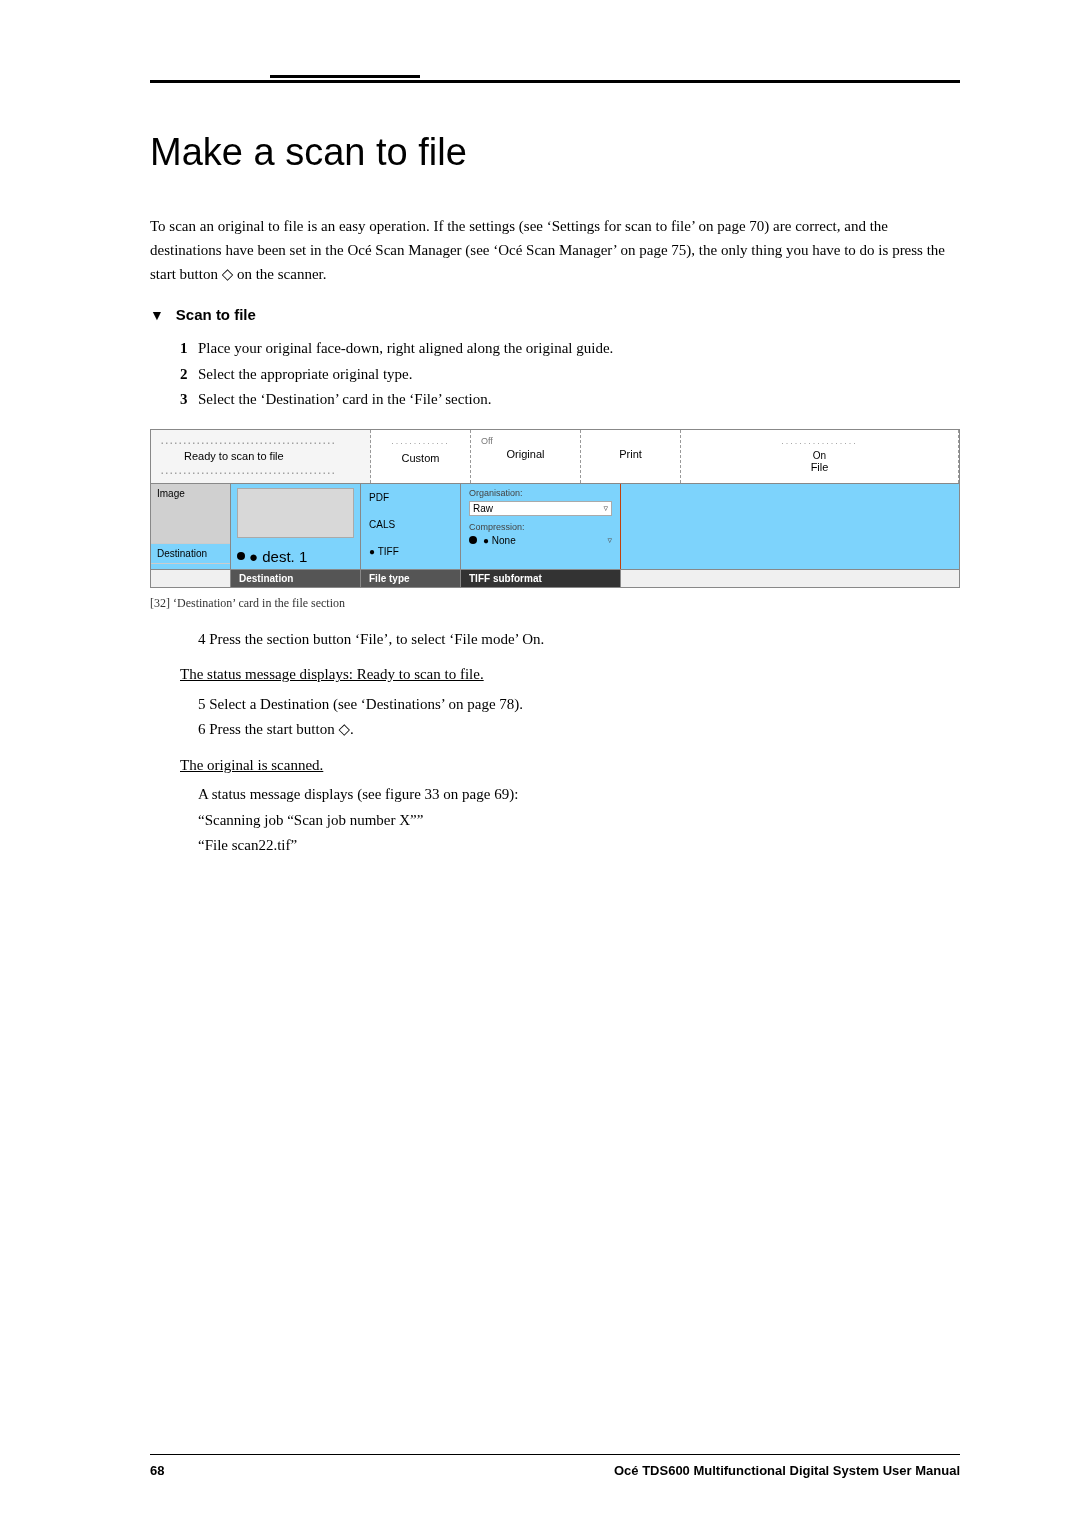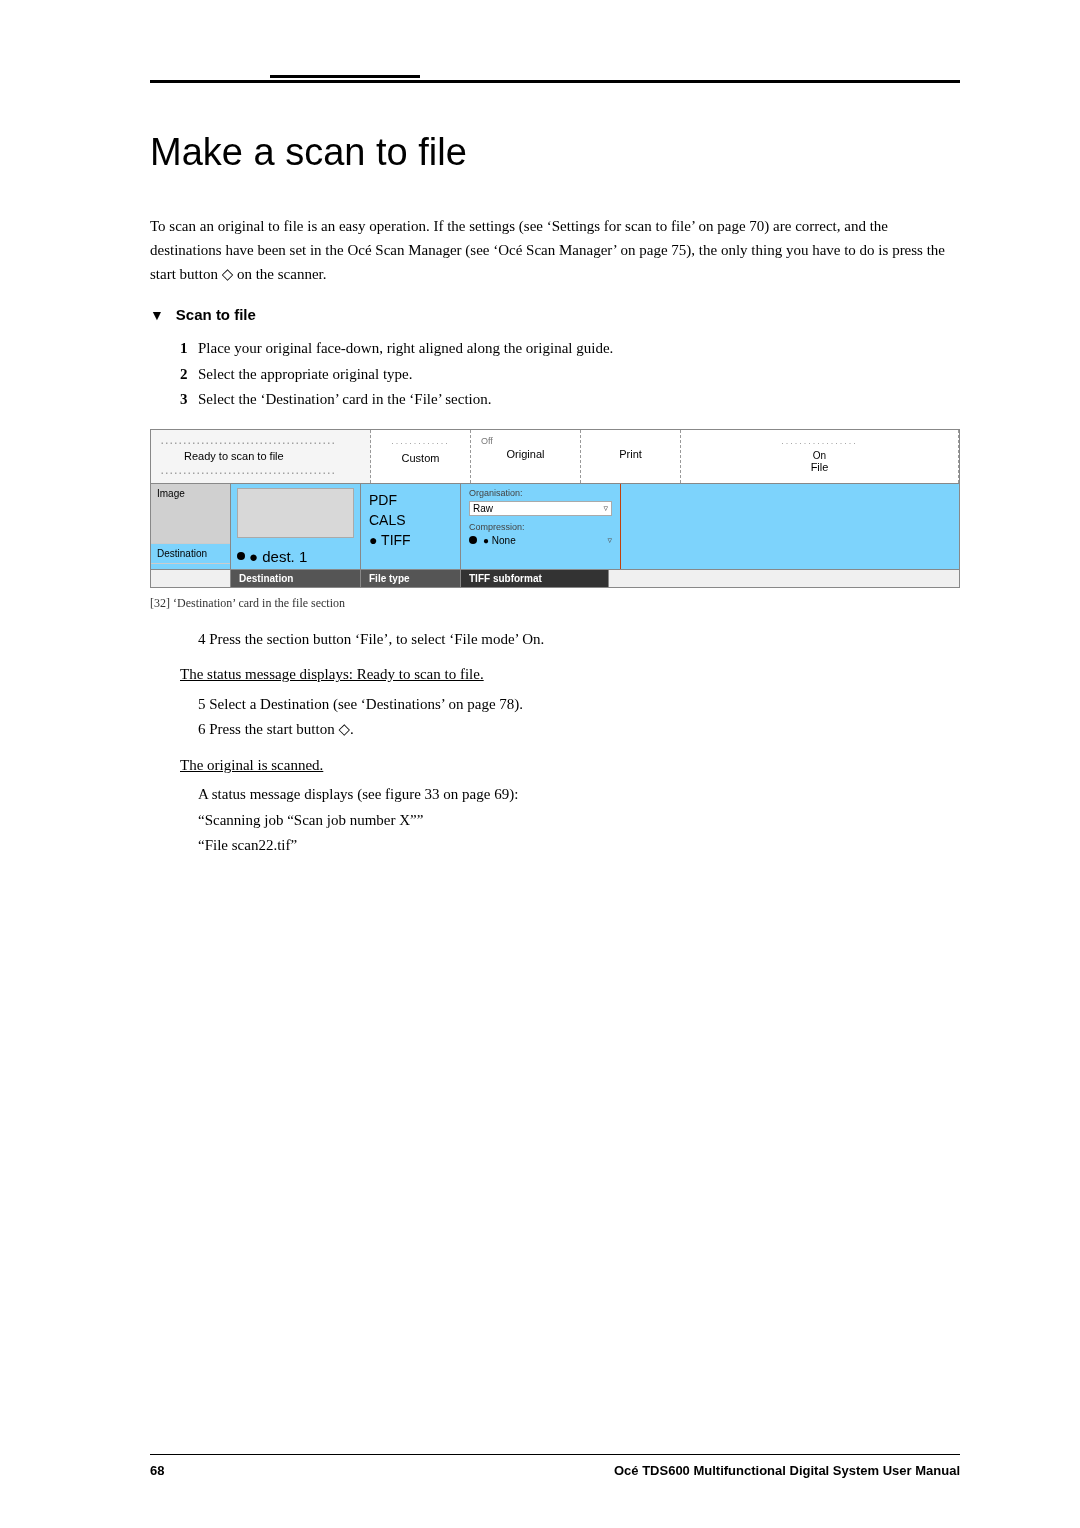--- a/index.html
+++ b/index.html
@@ -208,22 +208,22 @@
       display: inline-block;
       flex-shrink: 0;
     }
 
     .scanner-filetype-col {
       width: 100px;
       border-right: 1px solid #888;
       padding: 4px 8px;
       display: flex;
       flex-direction: column;
-      gap: 4px;
-      font-size: 14px;
+      gap: 16px;
+      font-size: 10px;
     }
 
     .scanner-tiff-col {
       width: 160px;
       border-right: 1px solid #c2410c;
       padding: 4px 8px;
       display: flex;
       flex-direction: column;
       gap: 3px;
       font-size: 10px;
@@ -458,21 +458,21 @@
         </div>
       </div>
 
       <div class="scanner-right-col"></div>
     </div>
 
     <div class="scanner-label-row">
       <div style="width:80px; border-right:1px solid #888;"></div>
       <div class="label-cell dark" style="width:130px;">Destination</div>
       <div class="label-cell dark" style="width:100px;">File type</div>
-      <div class="label-cell darker" style="width:148px;">
+      <div class="label-cell darker" style="width:160px;">
         <span>TIFF subformat</span>
       </div>
       <div style="flex:1;"></div>
     </div>
   </div>
 
   <div class="figure-caption">[32] ‘Destination’ card in the file section</div>
 
   <ul class="continued-list">
     <li class="list-item-4">

